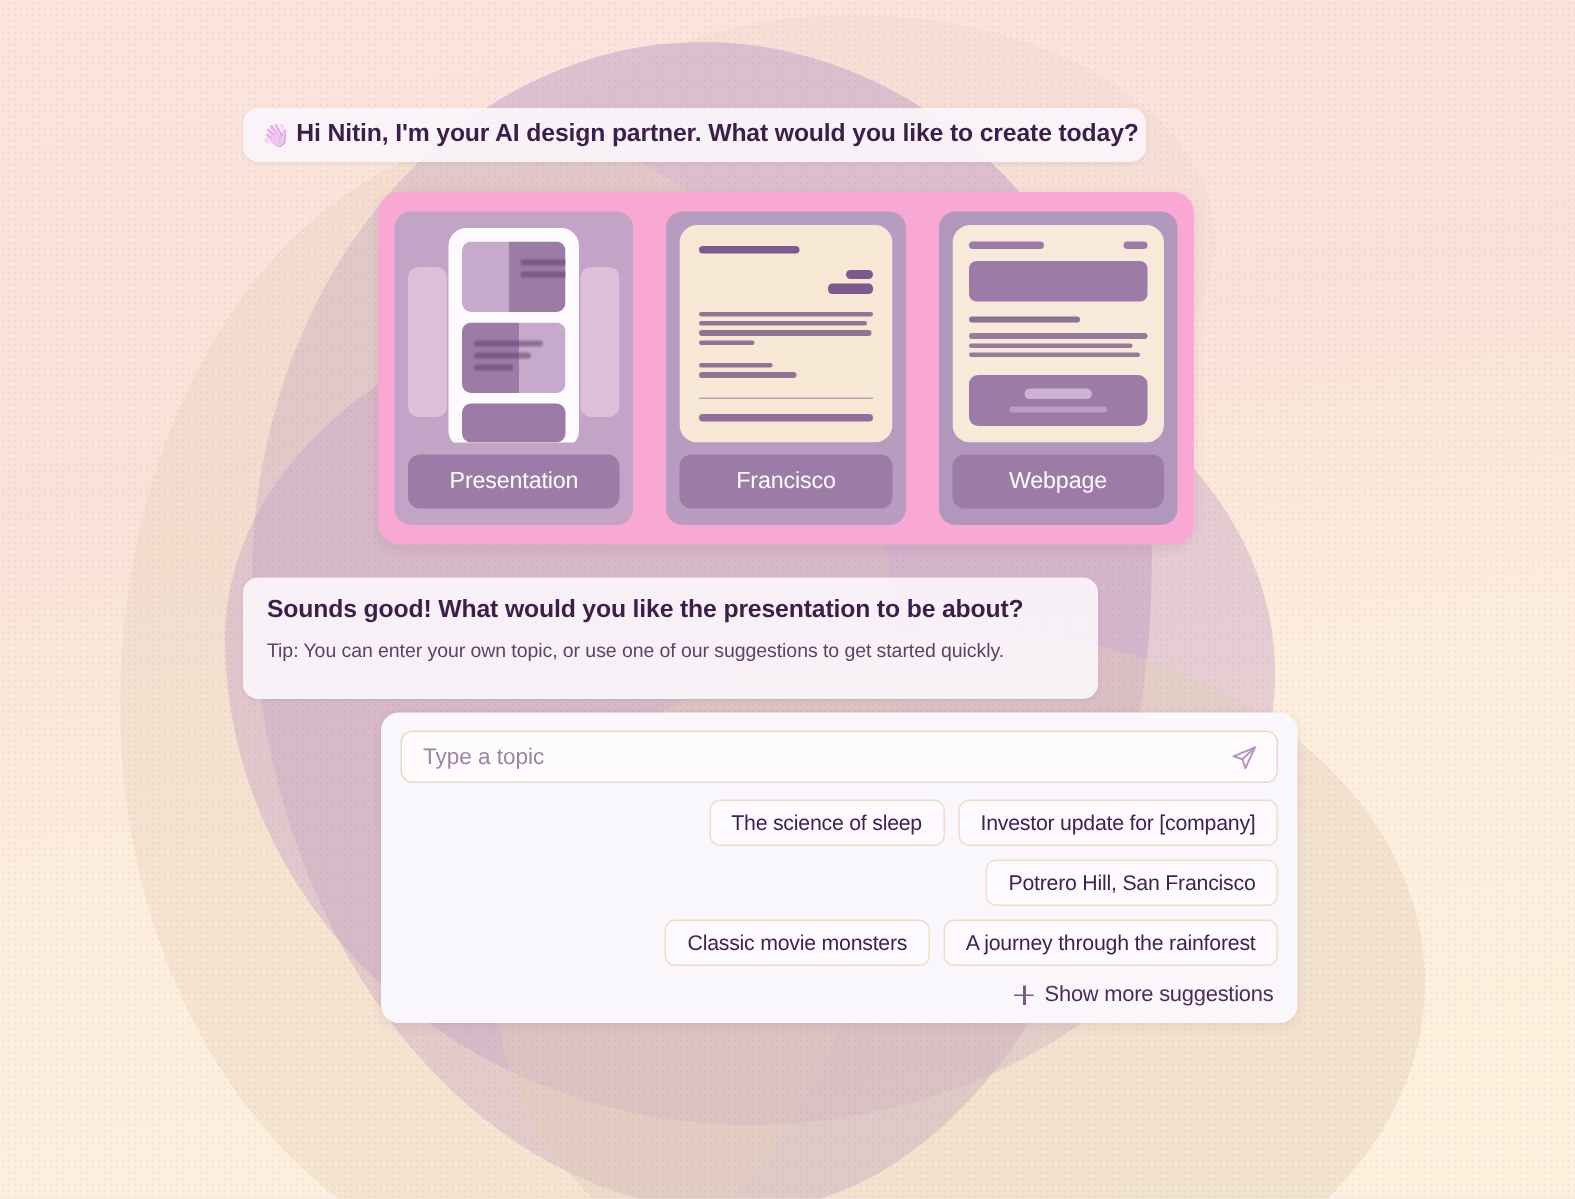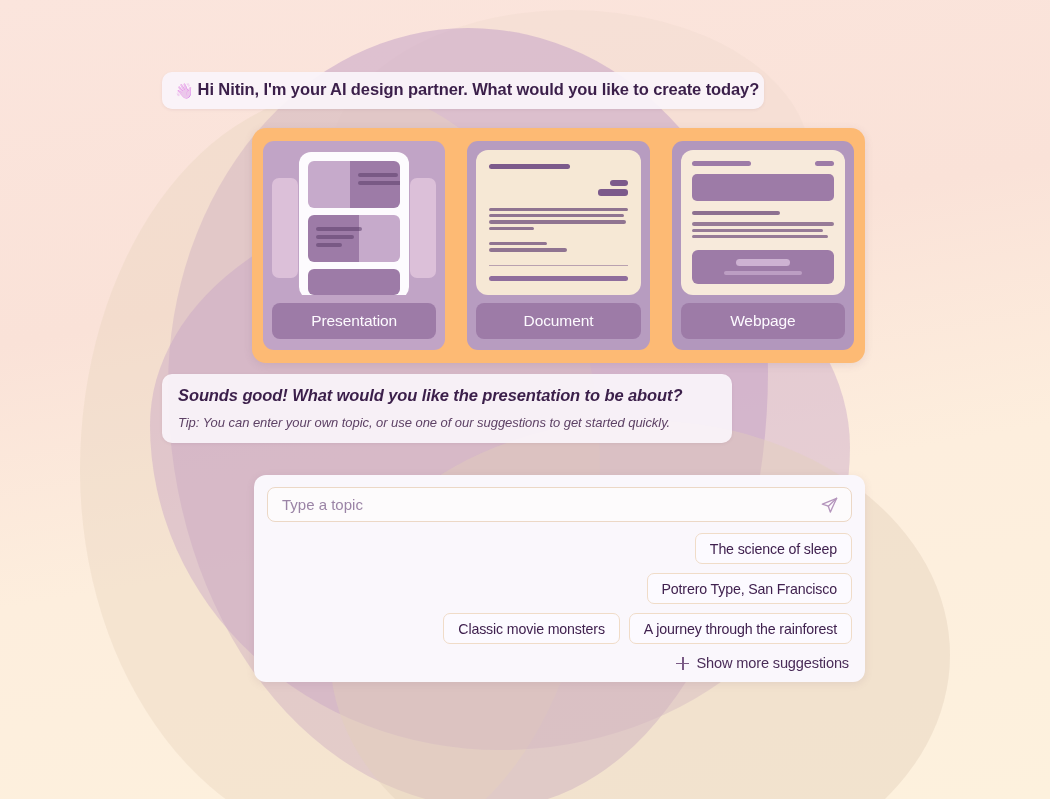--- a/index.html
+++ b/index.html
@@ -102,45 +102,44 @@
   }
   #wave-icon {
     display: inline-block;
     margin-right: 4px;
     font-size: 15px;
     filter: grayscale(1) sepia(1) hue-rotate(240deg) saturate(2.2) brightness(.92);
     vertical-align: -1px;
   }
 
   #prompt-bubble {
-    left: 162px; top: 374px;
+    left: 162px; top: 385px;
     width: 570px;
-    padding: 12px 16px 13px 16px;
+    padding: 12px 16px 25px 16px;
     border-radius: 10px;
-    font-style: italic;
   }
   #prompt-title {
     font-size: 16.5px;
     font-weight: bold;
     color: #3b1f4a;
     letter-spacing: -.1px;
     margin-bottom: 10px;
   }
   #prompt-tip {
     font-size: 13px;
     color: #5d4165;
     letter-spacing: -.05px;
   }
 
   
   #format-panel {
     position: absolute;
     left: 252px; top: 128px;
-    width: 613px; height: 235px;
-    background: #fdba74;
+    width: 544px; height: 235px;
+    background: #f9a8d4;
     border-radius: 14px;
     box-shadow: 0 2px 8px rgba(110,75,105,.13);
     display: flex;
     gap: 22px;
     padding: 13px 11px;
   }
   .format-card {
     flex: 1;
     border-radius: 11px;
     position: relative;
@@ -436,21 +435,21 @@
             <div class="dl" style="width:32%"></div>
           </div>
           <div class="doc-para">
             <div class="dl" style="width:42%"></div>
             <div class="dl" style="width:56%"></div>
           </div>
           <div class="doc-divider"></div>
           <div class="doc-foot-pill"></div>
         </div>
       </div>
-      <div class="card-label">Document</div>
+      <div class="card-label">Francisco</div>
     </div>
 
     <div class="format-card" id="card-webpage">
       <div class="card-preview">
         <div id="web-preview">
           <div class="web-nav">
             <div class="logo"></div>
             <div class="menu"></div>
           </div>
           <div class="web-hero"></div>
@@ -483,23 +482,24 @@
         <svg viewBox="0 0 24 24" width="19" height="19" fill="none" stroke="#b596bd" stroke-width="1.7" stroke-linejoin="round" stroke-linecap="round">
           <path d="M21 3.5 L3 11 L10.5 13.5 L13 21 Z"></path>
           <path d="M21 3.5 L10.5 13.5"></path>
         </svg>
       </span>
     </div>
 
     <div id="suggestion-rows">
       <div class="sugg-row">
         <div class="chip">The science of sleep</div>
+        <div class="chip">Investor update for [company]</div>
       </div>
       <div class="sugg-row">
-        <div class="chip">Potrero Type, San Francisco</div>
+        <div class="chip">Potrero Hill, San Francisco</div>
       </div>
       <div class="sugg-row">
         <div class="chip">Classic movie monsters</div>
         <div class="chip">A journey through the rainforest</div>
       </div>
     </div>
 
     <div id="show-more">
       <span id="plus-icon"></span>
       <span id="show-more-label">Show more suggestions</span>

